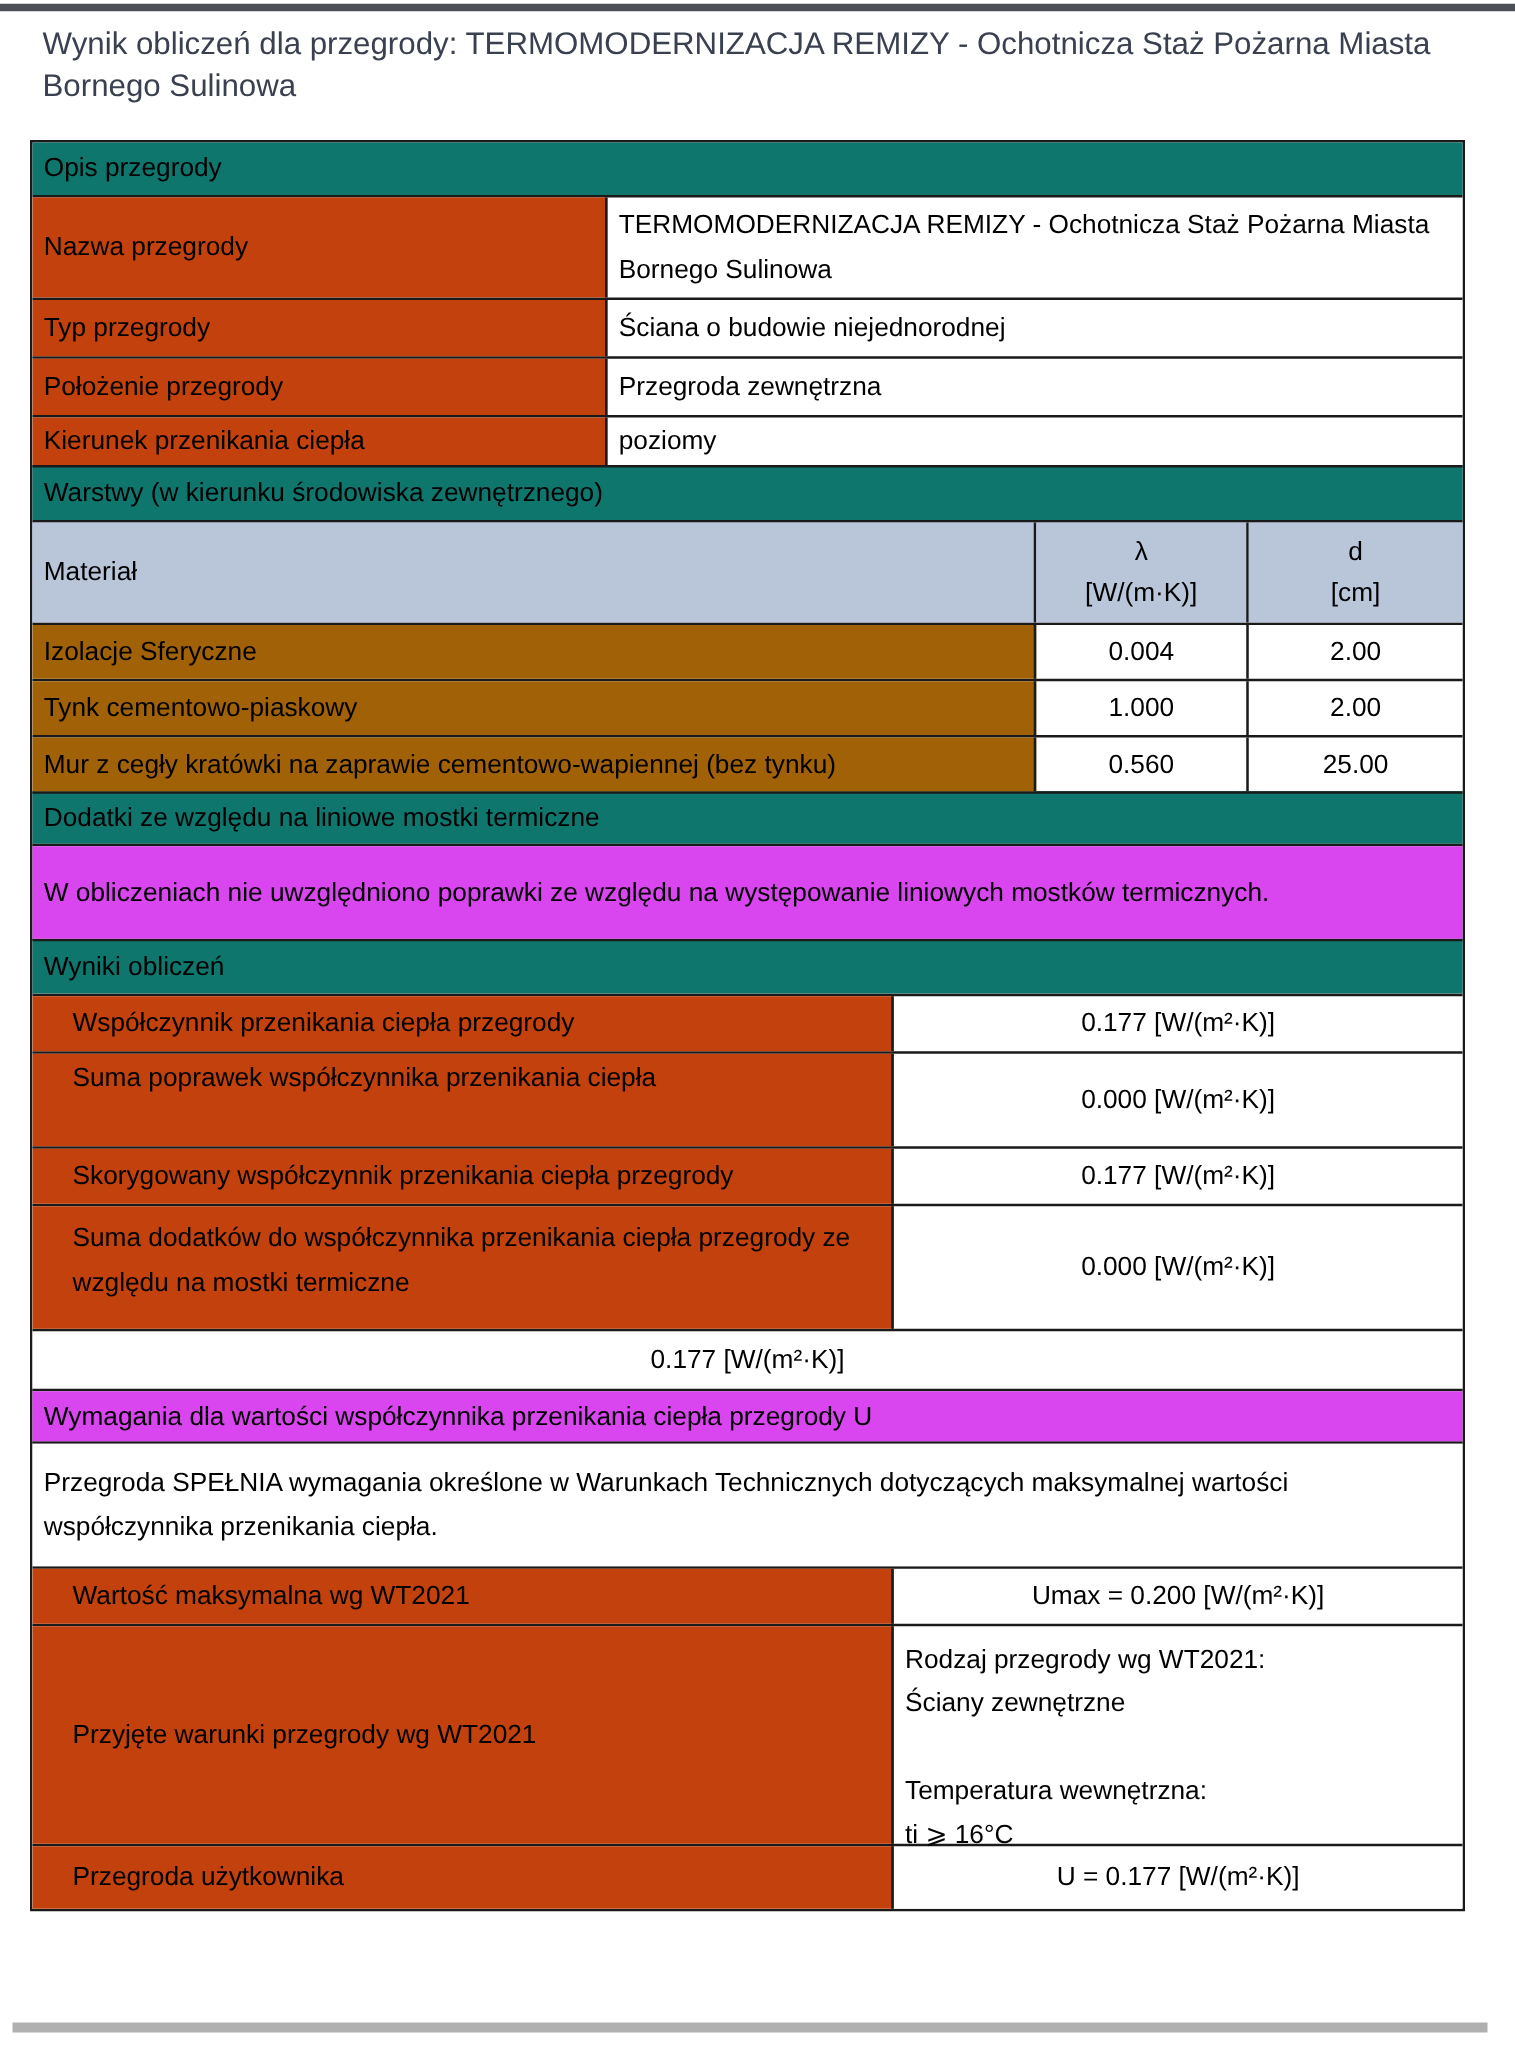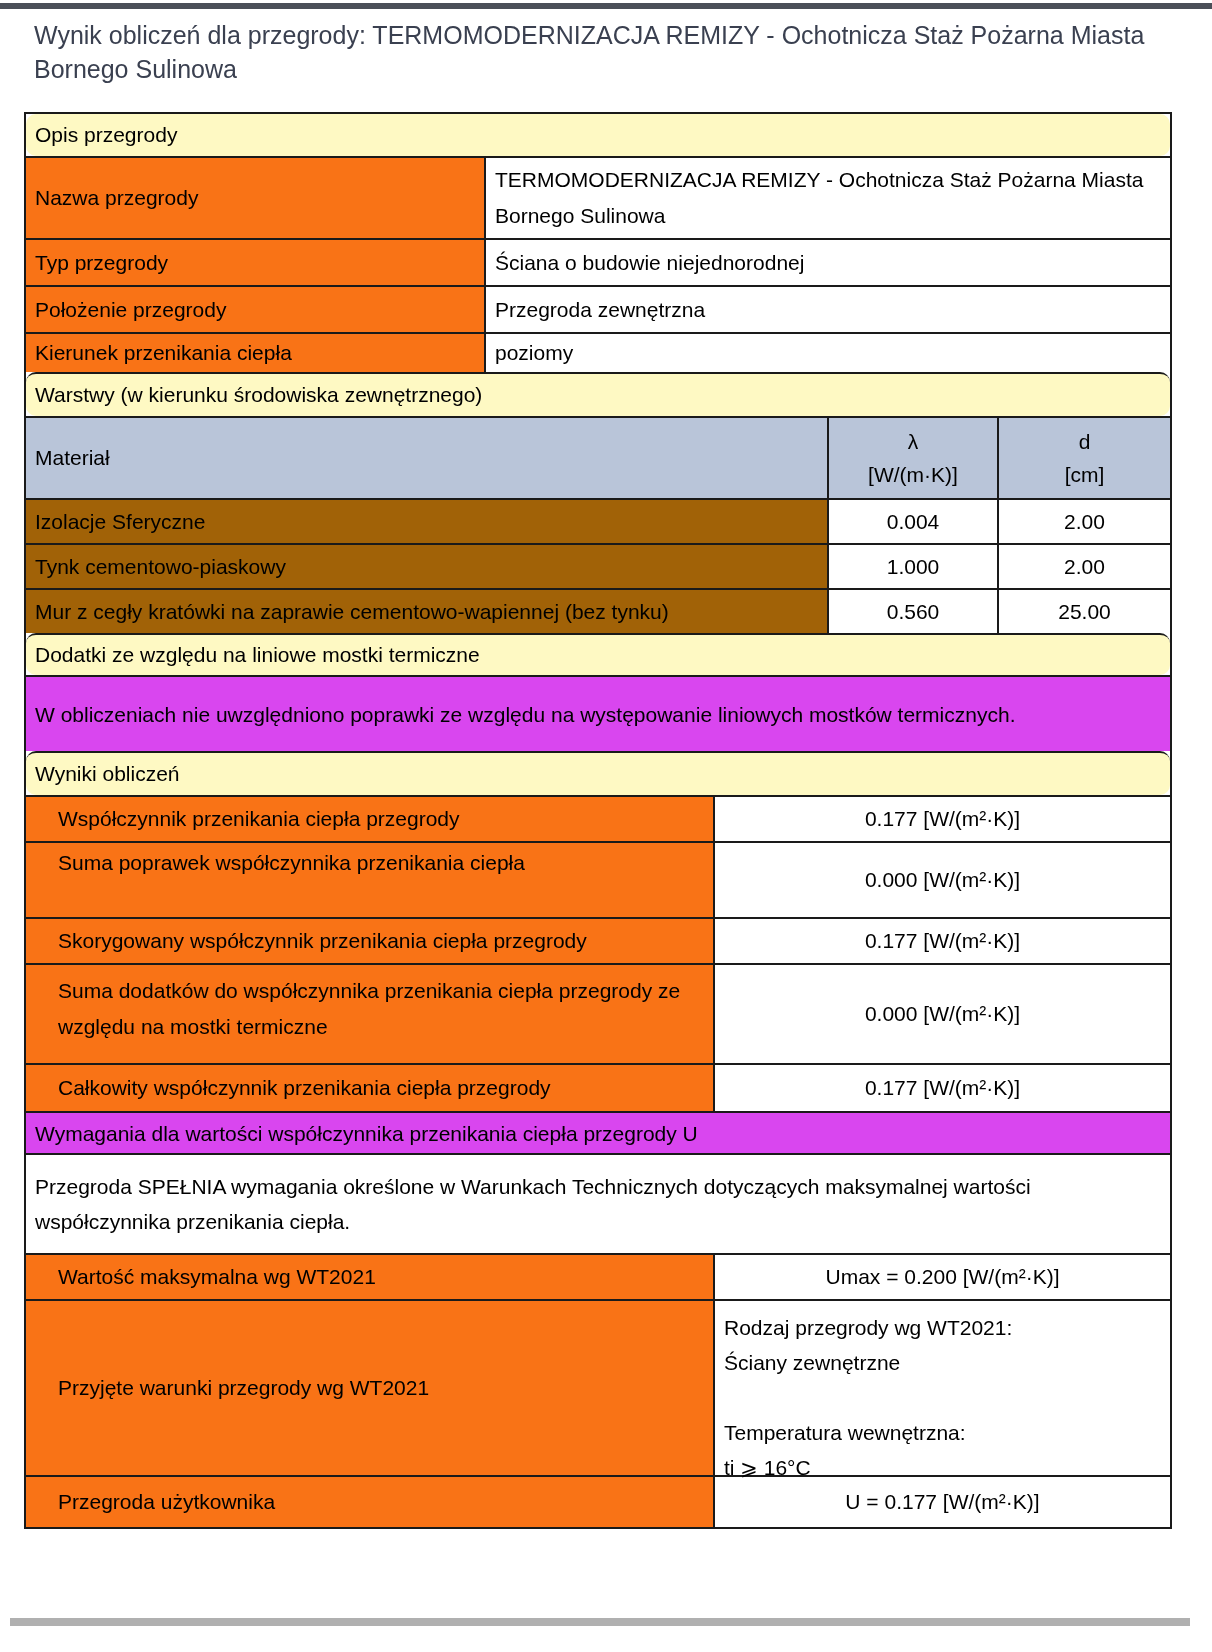--- a/index.html
+++ b/index.html
@@ -25,31 +25,30 @@
     color:#3a4050; margin:4px;
   }
   .report {
     position:absolute; top:112px; left:24px; width:1148px;
     border:2px solid #1a1a1a;
     box-sizing:border-box;
     font-size:21px;
   }
   .report * { box-sizing:border-box; }
   .sec-header {
-    background:#fef9c3;
+    background:#0f766e;
     display:flex; align-items:center;
     padding:0 9px;
     border-top:2px solid #1a1a1a;
-    border-radius:10px;
   }
   .sec-header.first { border-top:none; }
   .row { display:flex; border-top:2px solid #1a1a1a; background:#fff; }
   .cell { display:flex; align-items:center; padding:4px 9px; }
   .label {
-    background:#f97316;
+    background:#c2410c;
     border-right:2px solid #1a1a1a;
     flex:none;
   }
   .w-a { width:460px; }
   .w-res { width:689px;padding-left:32px; }
   .value { flex:1; }
   .center { justify-content:center; text-align:center; }
   .v-top { align-items:flex-start; padding-top:8px; }
   .note {
     background:#d946ef;
@@ -160,21 +159,20 @@
     </div>
     <div class="row h46">
       <div class="cell label w-res">Skorygowany współczynnik przenikania ciepła przegrody</div>
       <div class="cell value center">0.177 [W/(m²·K)]</div>
     </div>
     <div class="row h78">
       <div class="cell label w-res v-top wrap2">Suma dodatków do współczynnika przenikania ciepła przegrody ze względu na mostki termiczne</div>
       <div class="cell value center">0.000 [W/(m²·K)]</div>
     </div>
     <div class="row h48">
-      <div class="cell label w-res">Całkowity współczynnik przenikania ciepła przegrody</div>
       <div class="cell value center">0.177 [W/(m²·K)]</div>
     </div>
 
 
     <div class="row h42">
       <div class="note" style="flex:1;">Wymagania dla wartości współczynnika przenikania ciepła przegrody U</div>
     </div>
     <div class="row h78">
       <div class="note white" style="flex:1;">Przegroda SPEŁNIA wymagania określone w Warunkach Technicznych dotyczących maksymalnej wartości współczynnika przenikania ciepła.</div>
     </div>

